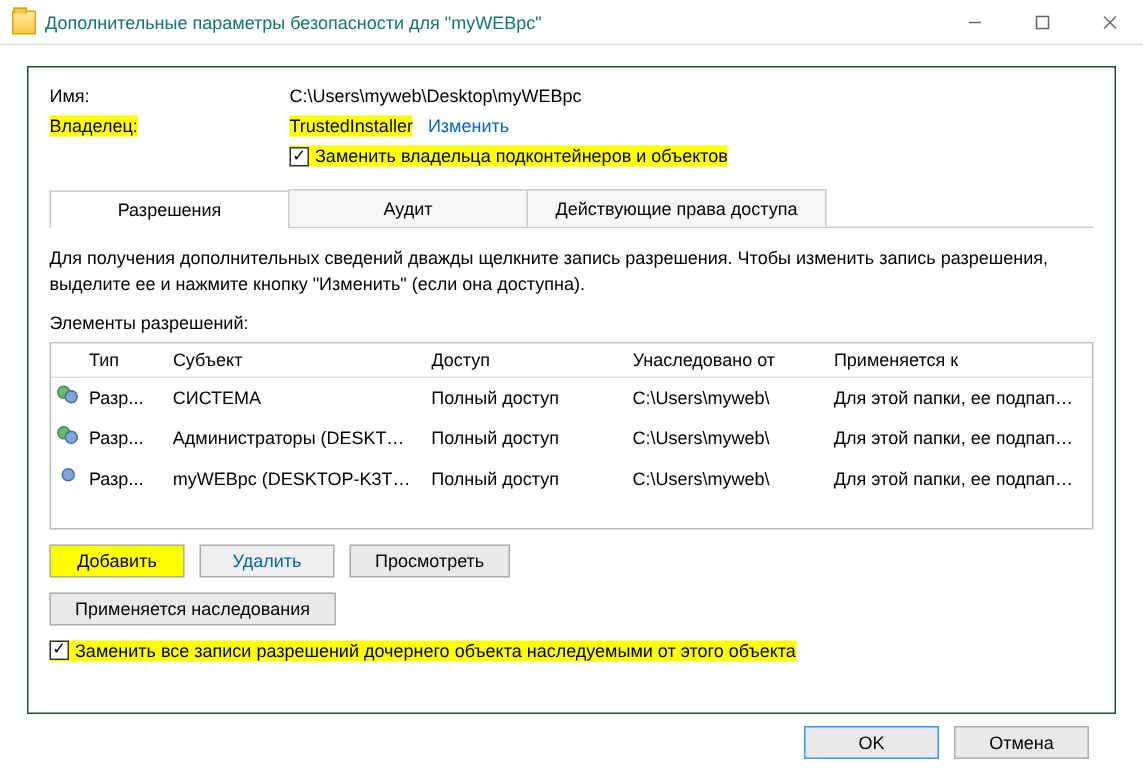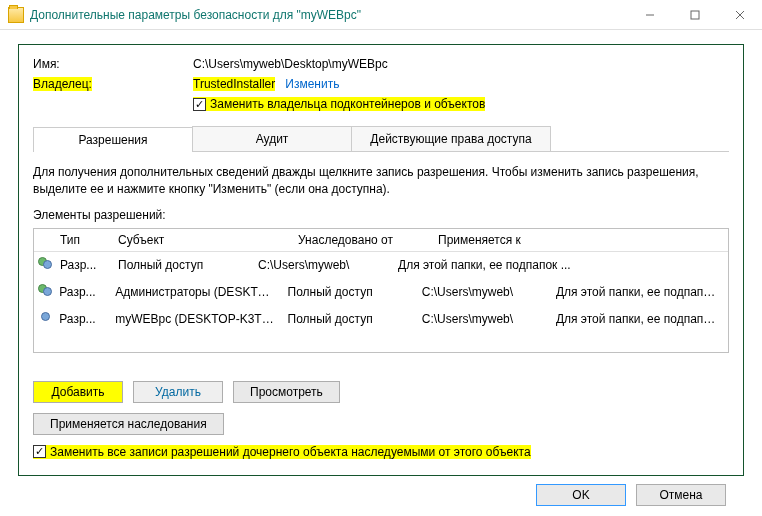--- a/index.html
+++ b/index.html
@@ -36,21 +36,21 @@
 .c1{width:58px;}
 .c2{width:180px;}
 .c3{width:140px;}
 .c4{width:140px;}
 .c5{width:186px;}
 .picon{width:16px;height:16px;display:inline-block;position:relative;}
 .picon::before{content:"";position:absolute;width:7px;height:7px;border-radius:50%;background:#6bb96b;left:0;top:1px;border:1px solid #4a874a;}
 .picon::after{content:"";position:absolute;width:7px;height:7px;border-radius:50%;background:#7aa7d9;left:5px;top:4px;border:1px solid #4a6ea0;}
 .picon.single::before{left:3px;top:2px;background:#7aa7d9;border-color:#4a6ea0;}
 .picon.single::after{display:none;}
-.btnrow{ display:flex; gap:10px; margin-top:28px;align-items:flex-end;}
+.btnrow{ display:flex; gap:10px; margin-top:10px;align-items:flex-end;}
 .btn{ min-width:90px; padding:3px 16px; border:1px solid #adadad; background:#e9e9e9; text-align:center; cursor:default;}
 .btn.disabled{color:#0369a1; background:#efefef;}
 .btn.hl-btn{ background: #ffff00; }
 .btn.primary{ border-color:#3399ff;}
 .inherit-btn{ margin-top:10px; display:inline-block;}
 .bottom-chk{ margin-top:10px; display:flex; align-items:center;}
 .footer-btns{ display:flex; justify-content:flex-end; gap:10px; padding: 8px 18px 0 0;}
 .footer-btns .btn{ min-width:90px; }
 </style>
 </head>
@@ -110,27 +110,29 @@
 
     <div class="desc">Для получения дополнительных сведений дважды щелкните запись разрешения. Чтобы изменить запись разрешения, выделите ее и нажмите кнопку "Изменить" (если она доступна).</div>
 
     <div class="perm-label">Элементы разрешений:</div>
 
     <div class="table">
       <div class="thead">
         <div class="th c0"></div>
         <div class="th c1">Тип</div>
         <div class="th c2">Субъект</div>
+        <div class="th c3">Доступ</div>
         <div class="th c4">Унаследовано от</div>
         <div class="th c5">Применяется к</div>
       </div>
       <div id="tbody">
           <div class="tr">
             <div class="td c0"><span class="picon "></span></div>
             <div class="td c1">Разр...</div>
+            <div class="td c2">СИСТЕМА</div>
             <div class="td c3">Полный доступ</div>
             <div class="td c4">C:\Users\myweb\</div>
             <div class="td c5">Для этой папки, ее подпапок ...</div>
           </div>
           <div class="tr">
             <div class="td c0"><span class="picon "></span></div>
             <div class="td c1">Разр...</div>
             <div class="td c2">Администраторы (DESKTOP-...</div>
             <div class="td c3">Полный доступ</div>
             <div class="td c4">C:\Users\myweb\</div>

